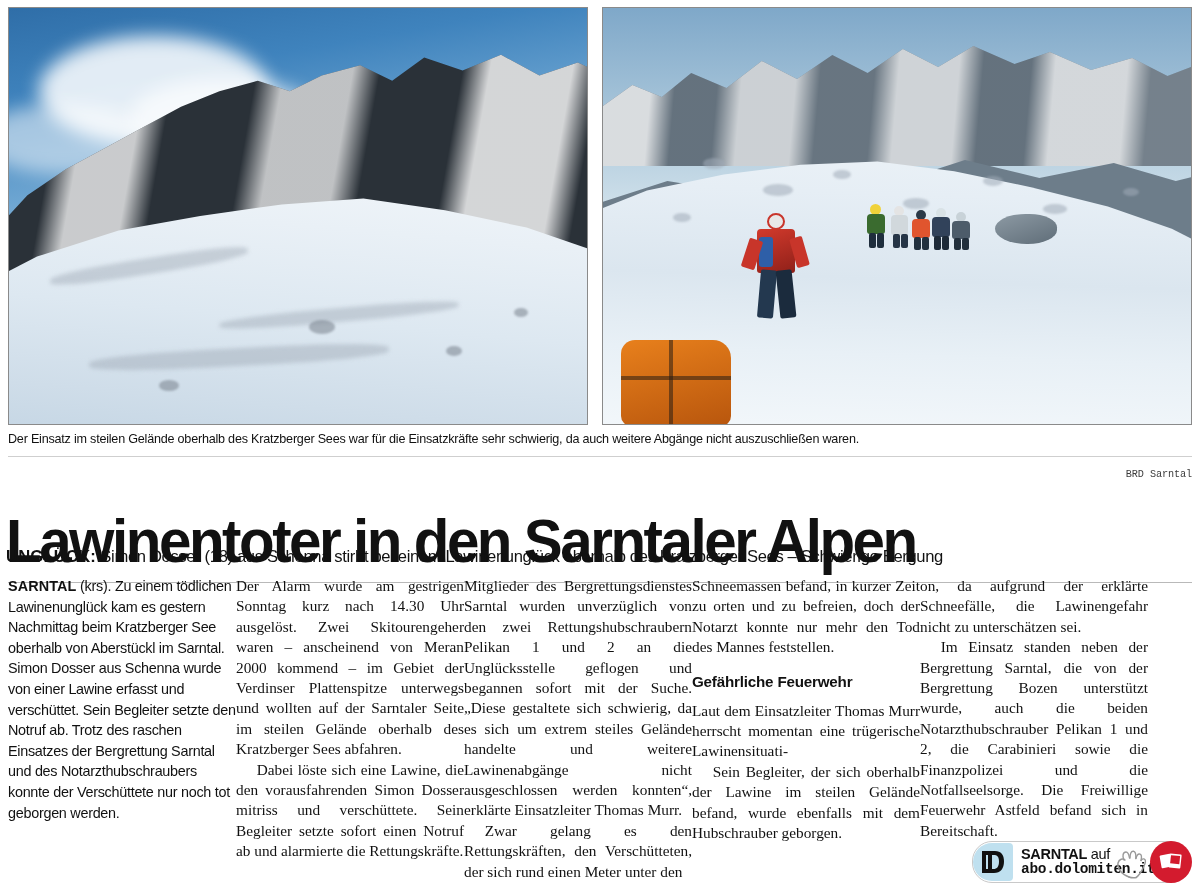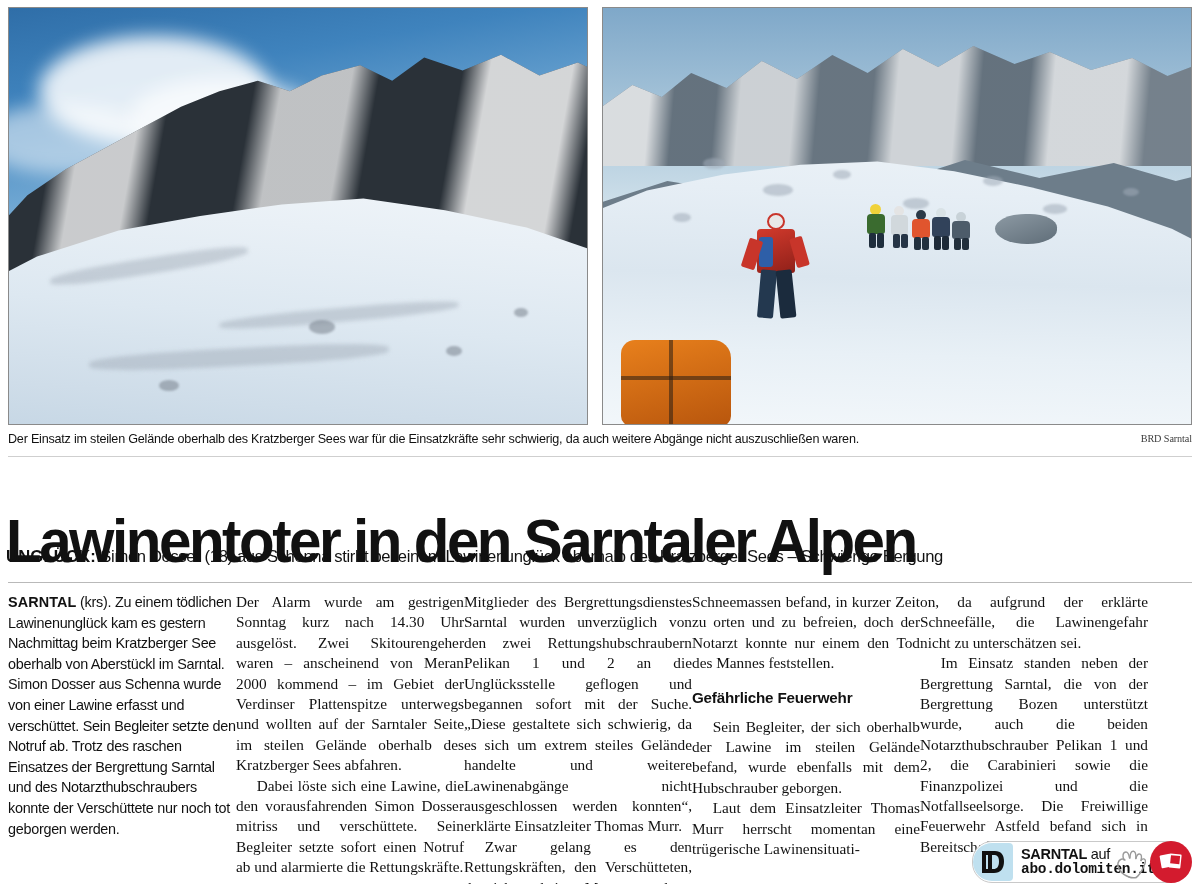--- a/index.html
+++ b/index.html
@@ -60,41 +60,41 @@
   .fig .arm{position:absolute;border-radius:2px;}
   .bag{position:absolute;background:linear-gradient(165deg,#e8801c,#b8560d);border-radius:14px 18px 10px 10px;}
   .bagline{position:absolute;background:rgba(40,30,20,.55);}
   .rock{position:absolute;background:linear-gradient(160deg,#8d9aa4,#5f6d78);border-radius:50% 45% 48% 52%;}
 
   
   .caprow{position:absolute;left:8px;top:432px;width:1184px;height:20px;
     display:flex;align-items:flex-start;justify-content:space-between;}
   .caption{font-family:"Liberation Sans", sans-serif;font-size:12.6px;line-height:15px;
     letter-spacing:-.22px;color:#111;white-space:nowrap;}
-  .credit{font-family:Liberation Serif, serif;font-size:10.2px;color:#3b3b3b;
-    letter-spacing:-.1px;padding-top:1px;white-space:nowrap;}
+  .credit{font-family:Liberation Mono, monospace;font-size:10.2px;color:#3b3b3b;
+    letter-spacing:-.1px;padding-top:1px;white-space:nowrap;margin-top:36px;}
 
   .ruleTop{position:absolute;left:8px;top:456px;width:1184px;height:1px;background:#cfcfcf;}
 
   
   .headline{position:absolute;left:6px;top:462px;width:1188px;
     font-family:"Liberation Sans", sans-serif;
     font-weight:bold;font-size:62px;line-height:74px;
     letter-spacing:-2.6px;color:#111;
     transform:scaleX(.94);transform-origin:left center;white-space:nowrap;}
 
   .subhead{position:absolute;left:6px;top:546px;width:1188px;
     font-family:"Liberation Sans", sans-serif;
     font-size:16.6px;line-height:22px;letter-spacing:-.35px;color:#111;white-space:nowrap;}
   .subhead .kick{font-weight:bold;letter-spacing:.2px;}
 
   .ruleMid{position:absolute;left:8px;top:582px;width:1184px;height:1px;background:#b9b9b9;}
 
   
-  .cols{position:absolute;left:8px;top:592px;width:1184px;height:286px;display:flex;}
+  .cols{position:absolute;left:8px;top:576px;width:1184px;height:286px;display:flex;}
   .col{width:228px;position:relative;}
   .col p{margin:0;}
 
   
   .lead{font-family:"Liberation Sans", sans-serif;font-size:14.4px;line-height:20.6px;
     letter-spacing:-.28px;color:#111;text-align:left;hyphens:manual;}
   .lead .dateline{font-weight:bold;letter-spacing:.1px;}
 
   
   .body{font-family:"Liberation Serif", serif;font-size:15.3px;line-height:20.4px;
@@ -242,26 +242,26 @@
 
     <div class="col">
       <div class="body">
         <p>Mitglieder des Bergrettungsdienstes Sarntal wurden unverzüglich von den zwei Rettungshubschraubern Pelikan 1 und 2 an die Unglücksstelle geflogen und begannen sofort mit der Suche. „Diese gestaltete sich schwierig, da es sich um extrem steiles Gelände handelte und weitere Lawinenabgänge nicht ausgeschlossen werden konnten“, erklärte Einsatzleiter Thomas Murr.</p>
         <p>Zwar gelang es den Rettungskräften, den Verschütteten, der sich rund einen Meter unter den</p>
       </div>
     </div>
 
     <div class="col">
       <div class="body">
-        <p>Schneemassen befand, in kurzer Zeit zu orten und zu befreien, doch der Notarzt konnte nur einem den Tod des Mannes feststellen.</p>
+        <p>Schneemassen befand, in kurzer Zeit zu orten und zu befreien, doch der Notarzt konnte nur mehr den Tod des Mannes feststellen.</p>
       </div>
       <h2 class="subhd">Gefährliche Feuerwehr</h2>
       <div class="body">
+        <p>Laut dem Einsatzleiter Thomas Murr herrscht momentan eine trügerische Lawinensituati-</p>
         <p style="text-indent:1.35em;">Sein Begleiter, der sich oberhalb der Lawine im steilen Gelände befand, wurde ebenfalls mit dem Hubschrauber geborgen.</p>
-        <p>Laut dem Einsatzleiter Thomas Murr herrscht momentan eine trügerische Lawinensituati-</p>
       </div>
     </div>
 
     <div class="col">
       <div class="body">
         <p>on, da aufgrund der erklärte Schneefälle, die Lawinengefahr nicht zu unterschätzen sei.</p>
         <p>Im Einsatz standen neben der Bergrettung Sarntal, die von der Bergrettung Bozen unterstützt wurde, auch die beiden Notarzthubschrauber Pelikan 1 und 2, die Carabinieri sowie die Finanzpolizei und die Notfallseelsorge. Die Freiwillige Feuerwehr Astfeld befand sich in Bereitschaft.</p>
       </div>
       <div class="copy">© Alle Rechte vorbehalten</div>
     </div>

